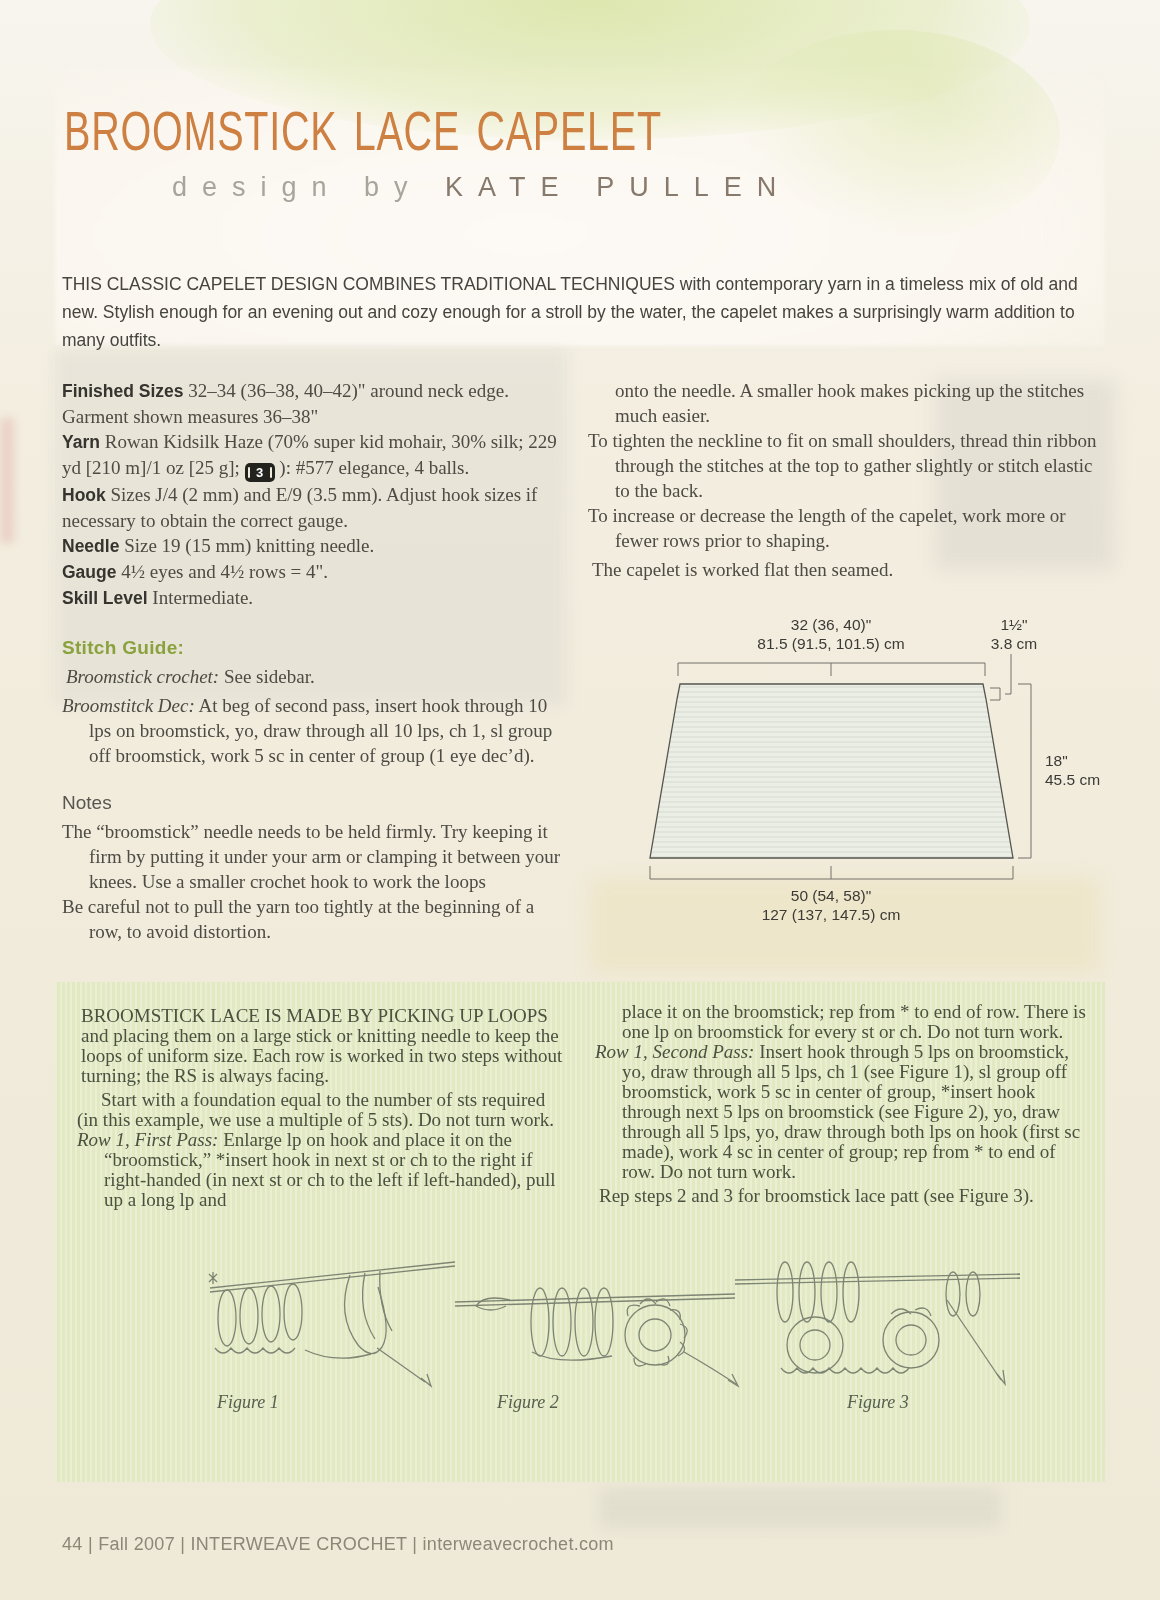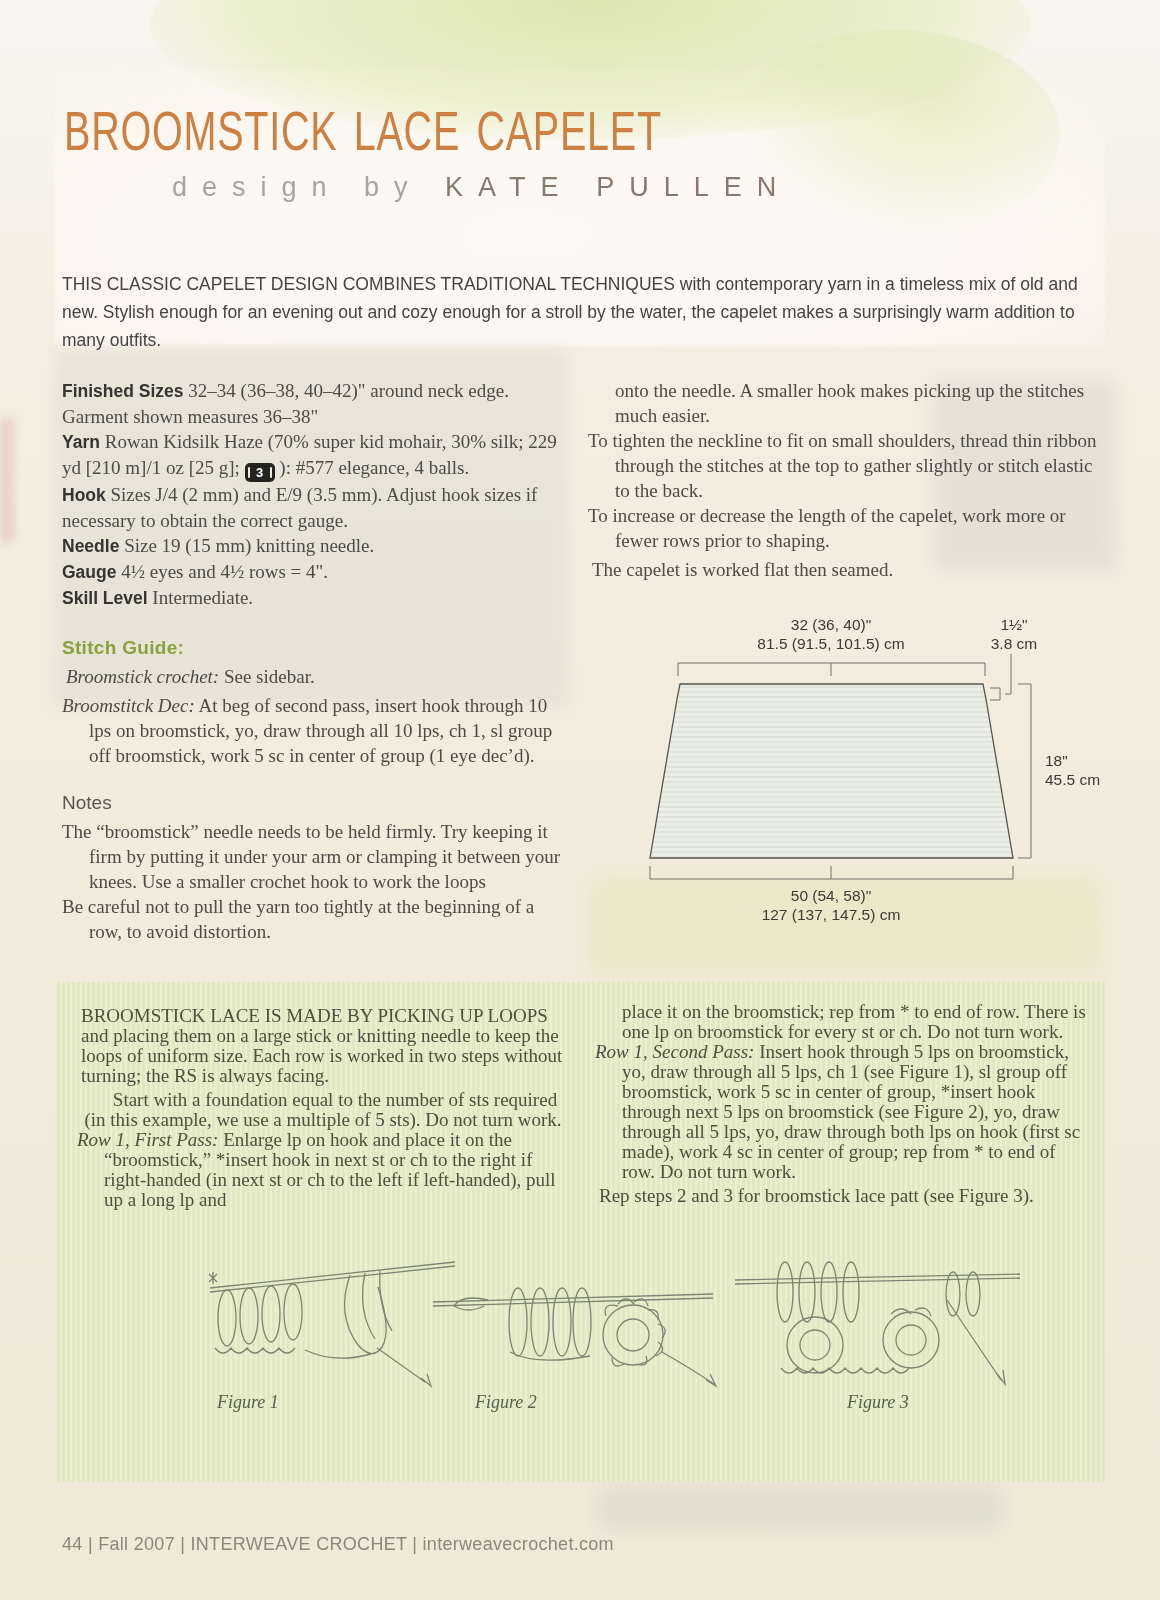--- a/index.html
+++ b/index.html
@@ -53,21 +53,21 @@
     text-align:center;line-height:19px;vertical-align:-3px;position:relative;}
   .yarn-icon:before,.yarn-icon:after{content:"";position:absolute;top:4px;bottom:4px;width:2px;background:#f1ebdb;border-radius:1px;}
   .yarn-icon:before{left:3px;} .yarn-icon:after{right:3px;}
   .sg-head{font-family:"Liberation Sans", sans-serif;font-weight:bold;font-size:19px;
     color:#8aa23e;margin:24px 0 4px 0;letter-spacing:.3px;}
   .notes-head{font-family:"Liberation Sans", sans-serif;font-size:19px;color:#58564e;margin:22px 0 4px 0;}
   .hang{margin:0;padding-left:27px;text-indent:-27px;}
   .cont{margin:0;padding-left:27px;}
   .flush{margin:4px;}
   .ital{font-style:italic;}
-  .indent1{margin:0;text-indent:24px;text-align:center;}
+  .indent1{margin:0;text-indent:24px;}
 
   
   .schematic{left:598px;top:596px;width:524px;height:340px;}
   .schematic text{font-family:"Liberation Sans", sans-serif;font-size:15.5px;fill:#3b3a36;}
 
   
   .sidebar{left:55px;top:982px;width:1050px;height:500px;
     background:repeating-linear-gradient(90deg, rgba(255,255,255,.28) 0 2px, rgba(0,0,0,0) 2px 5px), #e2e8c2;
     color:#49513f;font-size:19px;line-height:20px;}
   .sb-col{position:absolute;top:20px;width:492px;}
@@ -188,21 +188,21 @@
         <path d="M200,33 q-8,38 10,66"></path>
         <path d="M215,31 q-2,36 12,60"></path>
         <path d="M140,110 q30,14 66,4"></path>
         <path d="M212,108 q20,14 48,34"></path>
         <path d="M256,138 l10,8 l-4,-12"></path>
       </g>
     </svg>
     <div class="fig-cap" style="margin-left:52px;">Figure 1</div>
   </div>
 
-  <div class="figure" style="left:363px;top:258px;width:284px;">
+  <div class="figure" style="left:385px;top:258px;width:284px;">
     <svg width="310" height="150" viewBox="0 0 310 150">
       <g class="sketch">
         <line x1="15" y1="62" x2="295" y2="54"></line>
         <line x1="15" y1="66" x2="295" y2="58"></line>
         <path d="M70,60 q-26,-6 -34,6 q14,8 30,0"></path>
         <ellipse cx="100" cy="82" rx="9" ry="34"></ellipse>
         <ellipse cx="122" cy="82" rx="9" ry="34"></ellipse>
         <ellipse cx="144" cy="82" rx="9" ry="34"></ellipse>
         <ellipse cx="164" cy="82" rx="9" ry="34"></ellipse>
         <path d="M92,112 q26,14 80,4"></path>

